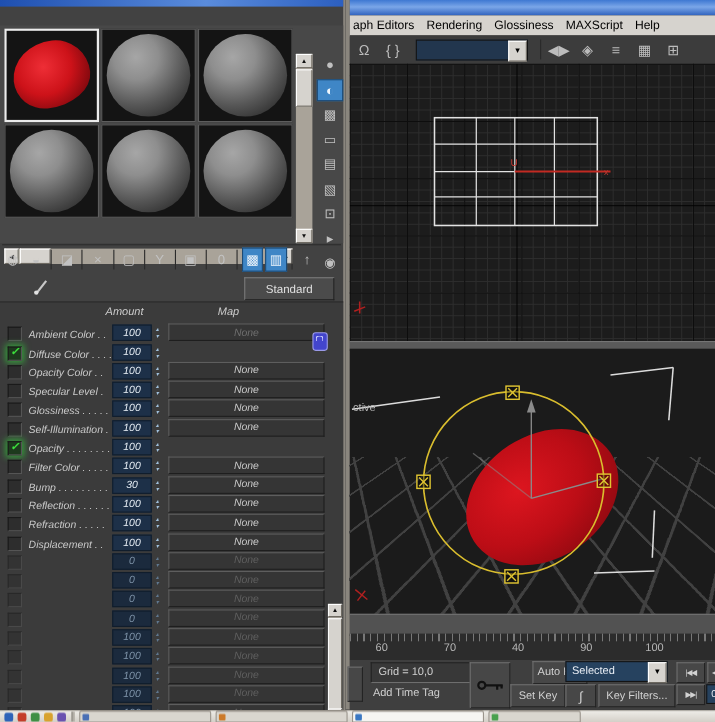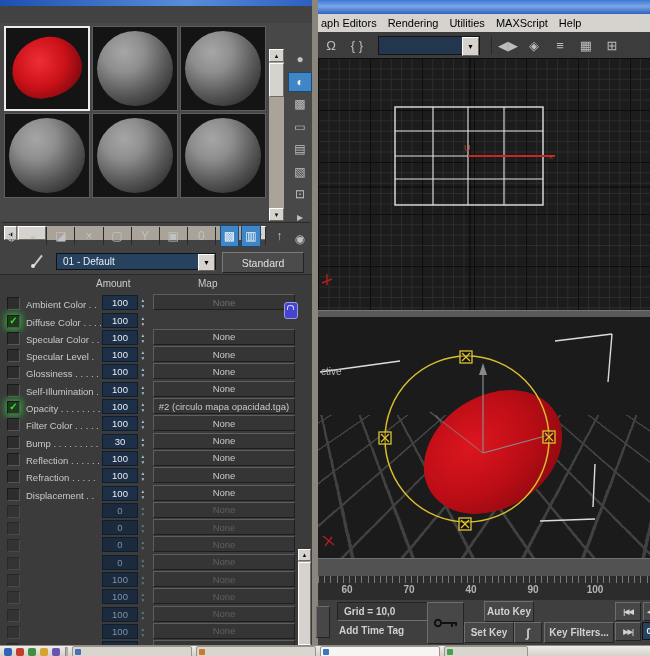--- a/index.html
+++ b/index.html
@@ -1,17 +1,17 @@
 <!DOCTYPE html>
 <html><head>
 <meta charset="utf-8">
 <style>
   html,body{margin:0;padding:0;background:#222;font-family:"Liberation Sans",sans-serif;}
   #root{position:relative;width:650px;height:656px;overflow:hidden;background:#3f3f3f;}
-  .abs{position:absolute;font-weight:bold;}
+  .abs{position:absolute;}
 
   
   .max-win{position:absolute;left:314px;top:0;width:336px;height:645px;background:#3f3f3f;border-left:4px solid #8a867e;z-index:1;}
   .max-title{position:absolute;left:0;top:0;right:0;height:14px;background:linear-gradient(180deg,#3e78d2,#7aa6e8 45%,#2f62be);}
   .max-menu{position:absolute;left:0;top:14px;right:0;height:18px;background:#d6d3ce;border-bottom:1px solid #96928a;display:flex;align-items:center;font-size:11px;color:#000;}
   .menu-item{padding:1px 8px 1px 3px;white-space:nowrap;}
   .max-toolbar{position:absolute;left:0;top:32px;right:0;height:26px;background:#3c3c3c;border-bottom:1px solid #272727;display:flex;align-items:center;}
   .mtb-icon{width:26px;height:22px;display:flex;align-items:center;justify-content:center;color:#bcbcbc;font-size:13px;}
   .mtb-dd{position:relative;width:100px;height:17px;background:#22364e;border:1px solid #141414;margin:0 8px;}
   .dd-arrow{position:absolute;right:0;top:0;width:15px;height:100%;background:#d6d3ce;border:1px solid;border-color:#fff #6b675f #6b675f #fff;color:#000;font-size:7px;display:flex;align-items:center;justify-content:center;}
@@ -24,21 +24,21 @@
     background-size:52px 52px,52px 52px,10.4px 10.4px,10.4px 10.4px;}
   .vp-top svg,.vp-persp svg{position:absolute;left:0;top:0;}
   .vp-divider{position:absolute;left:0;top:310px;width:332px;height:7px;background:#5a5a5a;border-top:1px solid #757575;border-bottom:1px solid #333;}
   .vp-persp{position:absolute;left:0;top:317px;width:332px;height:241px;background:#1b1b1b;overflow:hidden;}
   .persp-floor{position:absolute;left:-140px;top:98px;width:640px;height:320px;transform:perspective(380px) rotateX(57deg);transform-origin:50% 0;
     background-image:repeating-linear-gradient(63deg,#414141 0 2px,transparent 2px 34px),repeating-linear-gradient(-63deg,#414141 0 2px,transparent 2px 34px);}
   .vp-label{position:absolute;left:3px;top:3px;font-size:10px;color:#b8b8b8;margin-top:46px;}
 
   
   .trackbar{position:absolute;left:0;top:558px;width:332px;height:18px;background:#525252;border-top:1px solid #707070;border-bottom:1px solid #2e2e2e;}
-  .ruler{position:absolute;left:0;top:576px;width:332px;height:24px;background:#2c2c2c;font-weight:bold;}
+  .ruler{position:absolute;left:0;top:576px;width:332px;height:24px;background:#2c2c2c;}
   .ruler .ticks{position:absolute;left:0;top:0;right:0;height:7px;background:repeating-linear-gradient(90deg,#787878 0 1px,transparent 1px 6.2px);}
   .tick-label{position:absolute;top:8px;transform:translateX(-50%);font-size:10px;color:#b5b5b5;}
 
   
   .ctrl{position:absolute;left:0;top:600px;width:332px;height:45px;background:#3f3f3f;}
   .btn3d{background:#474747;border:1px solid;border-color:#6e6e6e #232323 #232323 #6e6e6e;color:#d2d2d2;font-size:10px;display:flex;align-items:center;justify-content:center;white-space:nowrap;}
   .sunken{background:#383838;border:1px solid;border-color:#232323 #6e6e6e #6e6e6e #232323;color:#cfcfcf;font-size:10px;display:flex;align-items:center;padding-left:6px;}
   .navyfield{background:#26425f;color:#e9eef5;}
   .keysvg{width:26px;height:14px;}
 
@@ -62,21 +62,21 @@
   .pressed{background:#3f86c6 !important;color:#f0f6fc !important;border:1px solid #1c4a75;}
   #me-toolbar{position:absolute;left:2px;top:222px;width:308px;height:26px;display:flex;align-items:center;gap:2px;border-top:1px solid #2c2c2c;}
   .tb-btn{width:22px;height:22px;display:flex;align-items:center;justify-content:center;color:#c2c2c2;font-size:12px;box-sizing:border-box;}
   .sep{width:1px;height:18px;background:#2a2a2a;margin:0 2px;}
   #me-name-row{position:absolute;left:0;top:251px;right:0;height:21px;}
   .eyedrop{position:absolute;left:30px;top:2px;width:16px;height:16px;}
   .eyedrop::before{content:"";position:absolute;left:7px;top:1px;width:2px;height:13px;background:#c8c8c8;transform:rotate(38deg);}
   .eyedrop::after{content:"";position:absolute;left:1px;top:11px;width:4px;height:4px;background:#e2e2e2;border-radius:50%;}
   .me-dd{position:absolute;left:56px;top:2px;width:160px;height:17px;background:#26425f;border:1px solid #121212;color:#e9eef5;font-size:10px;display:flex;align-items:center;padding-left:6px;box-sizing:border-box;}
   .std-btn{position:absolute;left:222px;top:1px;width:80px;height:19px;background:#4b4b4b;border:1px solid;border-color:#7a7a7a #222 #222 #7a7a7a;color:#e0e0e0;font-size:10.5px;display:flex;align-items:center;justify-content:center;}
-  .params{position:absolute;left:0;top:274px;right:0;bottom:0;background:#3b3b3b;border-top:1px solid #2a2a2a;}
+  .params{position:absolute;left:0;top:274px;right:0;bottom:0;background:#3b3b3b;border-top:1px solid #2a2a2a;font-style:italic;}
   .hdr{position:absolute;top:3px;font-size:10px;color:#cccccc;}
   #maps-rows{position:absolute;left:0;top:18px;width:298px;}
   .map-row{display:flex;align-items:flex-end;height:17.3px;}
   .chk{width:11px;height:11px;margin-left:7px;background:#2d2d2d;border:1px solid;border-color:#1a1a1a #555 #555 #1a1a1a;color:#3ce03c;font-size:10px;line-height:9px;text-align:center;font-weight:bold;box-sizing:content-box;}
   .chk.on{background:#1d3a1d;box-shadow:0 0 6px 2px rgba(50,220,60,.6);}
   .rlabel{width:76px;margin-left:6px;font-size:9.5px;color:#c9c9c9;white-space:nowrap;overflow:hidden;}
   .amt{width:34px;height:13px;background:#1d3048;border:1px solid #101d2c;color:#e6edf4;font-size:9.5px;display:flex;align-items:center;justify-content:center;}
   .spin{width:10px;height:14px;display:flex;flex-direction:column;align-items:center;justify-content:center;color:#9fc0dd;font-size:5.5px;line-height:6px;}
   .mapbtn{flex:1;margin-left:5px;margin-right:3px;height:14px;background:#353535;border:1px solid;border-color:#5e5e5e #1e1e1e #1e1e1e #5e5e5e;color:#c9c9c9;font-size:9.5px;display:flex;align-items:center;justify-content:center;white-space:nowrap;overflow:hidden;margin-top:12px;}
   .mapbtn.off{color:#6e6e6e;}
@@ -100,21 +100,21 @@
 </head>
 <body>
 
 <div id="root">
 
   <div class="max-win">
     <div class="max-title"></div>
     <div class="max-menu" id="max-menu">
         <div class="menu-item">aph Editors</div>
         <div class="menu-item">Rendering</div>
-        <div class="menu-item">Utilities</div>
+        <div class="menu-item">Glossiness</div>
         <div class="menu-item">MAXScript</div>
         <div class="menu-item">Help</div>
       </div>
 
     <div class="max-toolbar">
       <span id="max-tb-left" style="display:flex;align-items:center;">
           <div class="mtb-icon">Ω</div>
           <div class="mtb-icon">{ }</div>
         </span>
       <div class="mtb-dd">
@@ -235,20 +235,24 @@
           <line x1="19" y1="7" x2="19" y2="11" stroke="#111" stroke-width="2"></line>
           <line x1="23" y1="7" x2="23" y2="10" stroke="#111" stroke-width="2"></line>
         </svg>
       </div>
       <div class="btn3d abs" style="left:146px;top:1px;width:48px;height:19px;margin-left:20px;">
           <span>Auto Key</span>
         </div>
       <div class="btn3d abs" style="left:146px;top:22px;width:48px;height:19px;">
           <span>Set Key</span>
         </div>
+      <div class="abs navyfield" style="left:196px;top:1px;width:86px;height:17px;border:1px solid #141414;font-size:10px;display:flex;align-items:center;padding-left:5px;">
+        <span>Selected</span>
+        <span class="dd-arrow">▼</span>
+      </div>
       <div class="btn3d abs" style="left:196px;top:22px;width:26px;height:19px;font-size:12px;">∫</div>
       <div class="btn3d abs" style="left:226px;top:22px;width:68px;height:19px;">
           <span>Key Filters...</span>
         </div>
       <div class="btn3d abs" style="left:297px;top:2px;width:24px;height:17px;font-size:7px;letter-spacing:-1px;">
           <span>|◀◀</span>
         </div>
       <div class="btn3d abs" style="left:325px;top:2px;width:12px;height:17px;font-size:7px;">
           <span>◀</span>
         </div>
@@ -368,24 +372,20 @@
         <div class="tb-btn">
           <div>↑</div>
         </div>
         <div class="tb-btn">
           <div>→</div>
         </div>
       </div>
 
     <div id="me-name-row">
       <div class="eyedrop"></div>
-      <div class="me-dd">
-        <span>01 - Default</span>
-        <span class="dd-arrow">▼</span>
-      </div>
       <div class="std-btn">Standard</div>
     </div>
 
     <div class="params">
       <span class="hdr" style="left:96px;">Amount</span>
       <span class="hdr" style="left:198px;">Map</span>
       <div id="maps-rows">
           <div class="map-row">
             <div class="chk"></div>
             <div class="rlabel">Ambient Color . .</div>
@@ -400,21 +400,21 @@
             <div class="chk on">✓</div>
             <div class="rlabel">Diffuse Color . . . .</div>
             <div class="amt">100</div>
             <div class="spin">
               <div>▴</div>
               <div>▾</div>
             </div>
           </div>
           <div class="map-row">
             <div class="chk"></div>
-            <div class="rlabel">Specular Color . .</div>
+            <div class="rlabel">Opacity Color . .</div>
             <div class="amt">100</div>
             <div class="spin">
               <div>▴</div>
               <div>▾</div>
             </div>
             <div class="mapbtn">None</div>
           </div>
           <div class="map-row">
             <div class="chk"></div>
             <div class="rlabel">Specular Level .</div>
@@ -446,21 +446,20 @@
             <div class="mapbtn">None</div>
           </div>
           <div class="map-row">
             <div class="chk on">✓</div>
             <div class="rlabel">Opacity . . . . . . . .</div>
             <div class="amt">100</div>
             <div class="spin">
               <div>▴</div>
               <div>▾</div>
             </div>
-            <div class="mapbtn">#2 (circulo mapa opacidad.tga)</div>
           </div>
           <div class="map-row">
             <div class="chk"></div>
             <div class="rlabel">Filter Color . . . . .</div>
             <div class="amt">100</div>
             <div class="spin">
               <div>▴</div>
               <div>▾</div>
             </div>
             <div class="mapbtn">None</div>

